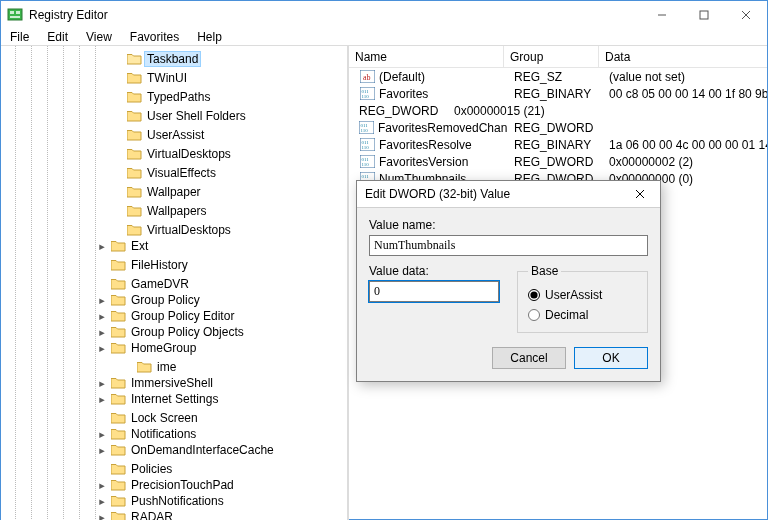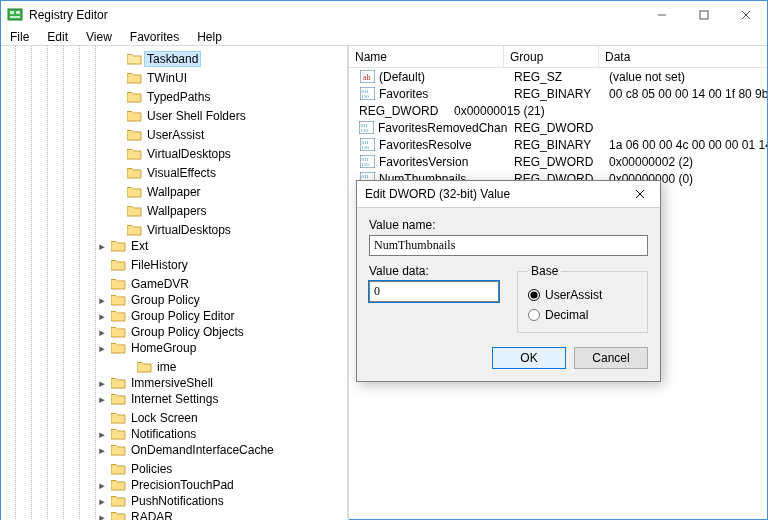--- a/index.html
+++ b/index.html
@@ -561,21 +561,21 @@
           <input type="radio" name="base" checked="" style="">
           <span>UserAssist</span>
         </label>
         <label class="radio">
           <input type="radio" name="base" style="">
           <span>Decimal</span>
         </label>
       </fieldset>
     </div>
     <div class="dlgbtns">
+      <div class="wbutton">
+          <span>Cancel</span>
+        </div>
       <div class="wbutton default">
           <span>OK</span>
-        </div>
-      <div class="wbutton">
-          <span>Cancel</span>
         </div>
     </div>
   </div>
 </div>
 
 </body></html>

